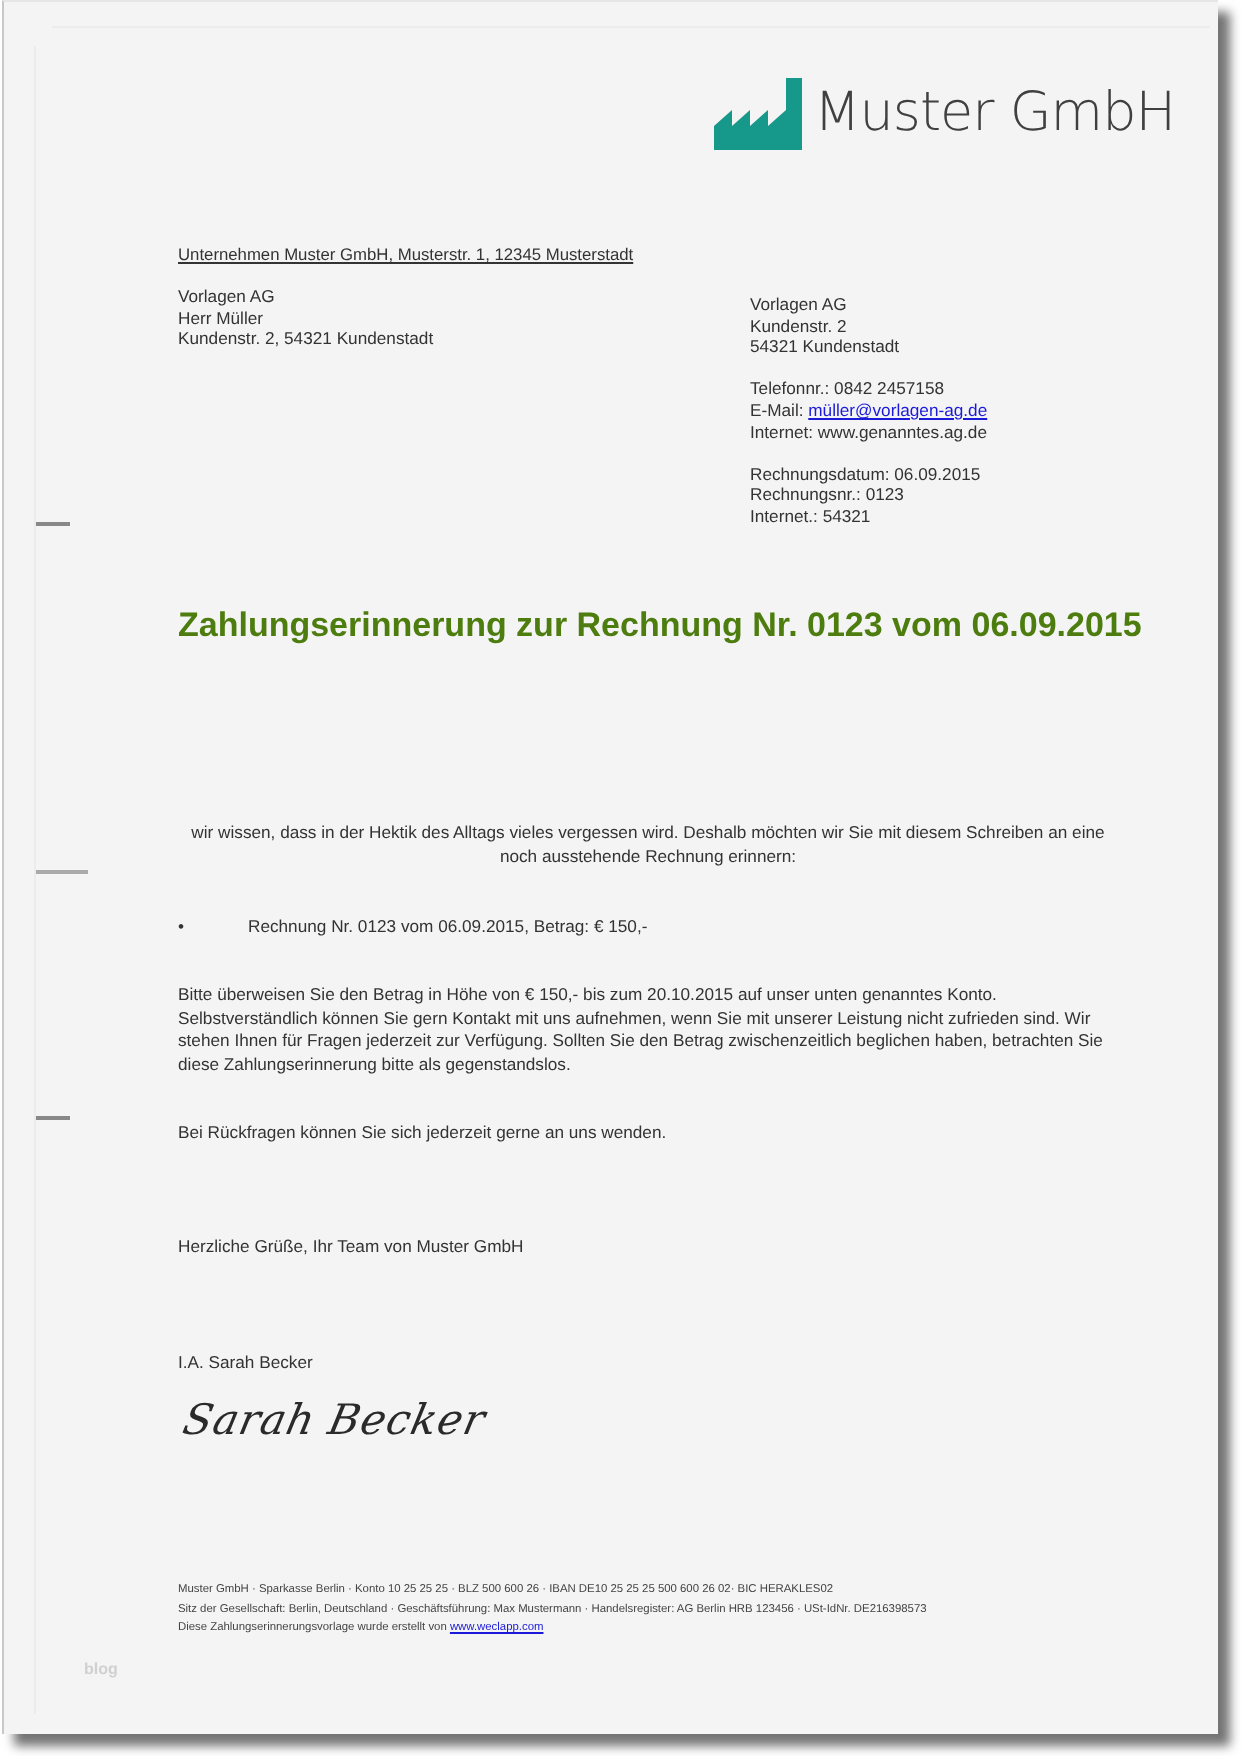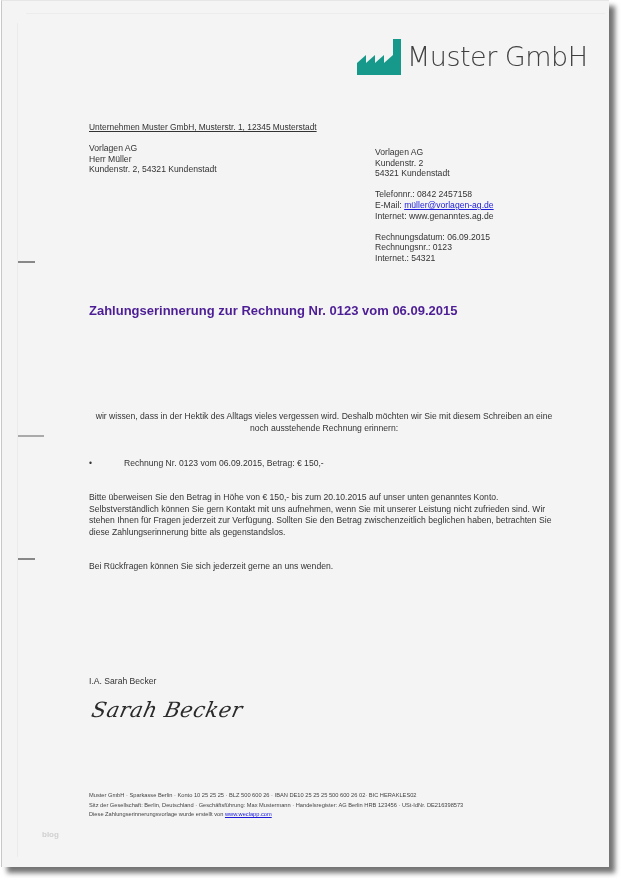--- a/index.html
+++ b/index.html
@@ -87,23 +87,23 @@
     .info a { color: #1a1ad8; text-decoration: underline; }
     .fold {
       position: absolute;
       left: 16px;
       height: 2px;
       background: #888;
     }
     .subject {
       left: 87px;
       top: 302px;
-      font-size: 13px;
+      font-size: 17px;
       font-weight: bold;
-      color: #4c1d95;
+      color: #4d7c0f;
       white-space: nowrap;
     }
     .body-text {
       position: absolute;
       left: 87px;
       font-size: 8.6px;
       color: #333;
       line-height: 11.6px;
       width: 470px;
     }
@@ -189,20 +189,21 @@
 
     <div class="body-text" style="top:410px;text-align:center;">wir wissen, dass in der Hektik des Alltags vieles vergessen wird. Deshalb möchten wir Sie mit diesem Schreiben an eine noch ausstehende Rechnung erinnern:</div>
 
     <div class="bullet-row">
       <span class="dot">•</span>
       <span>Rechnung Nr. 0123 vom 06.09.2015, Betrag: € 150,-</span>
     </div>
 
     <div class="body-text" style="top:491px;">Bitte überweisen Sie den Betrag in Höhe von € 150,- bis zum 20.10.2015 auf unser unten genanntes Konto. Selbstverständlich können Sie gern Kontakt mit uns aufnehmen, wenn Sie mit unserer Leistung nicht zufrieden sind. Wir stehen Ihnen für Fragen jederzeit zur Verfügung. Sollten Sie den Betrag zwischenzeitlich beglichen haben, betrachten Sie diese Zahlungserinnerung bitte als gegenstandslos.</div>
     <div class="body-text" style="top:560px;">Bei Rückfragen können Sie sich jederzeit gerne an uns wenden.</div>
+    <div class="body-text" style="top:617px;">Herzliche Grüße, Ihr Team von Muster GmbH</div>
     <div class="body-text" style="top:675px;">I.A. Sarah Becker</div>
 
     <div class="abs signature">Sarah Becker</div>
 
     <div class="abs footer">
       <div>Muster GmbH · Sparkasse Berlin · Konto 10 25 25 25 · BLZ 500 600 26 · IBAN DE10 25 25 25 500 600 26 02· BIC HERAKLES02</div>
       <div>Sitz der Gesellschaft: Berlin, Deutschland · Geschäftsführung: Max Mustermann · Handelsregister: AG Berlin HRB 123456 · USt-IdNr. DE216398573</div>
       <div><span>Diese Zahlungserinnerungsvorlage wurde erstellt von </span><a>www.weclapp.com</a></div>
     </div>
 

